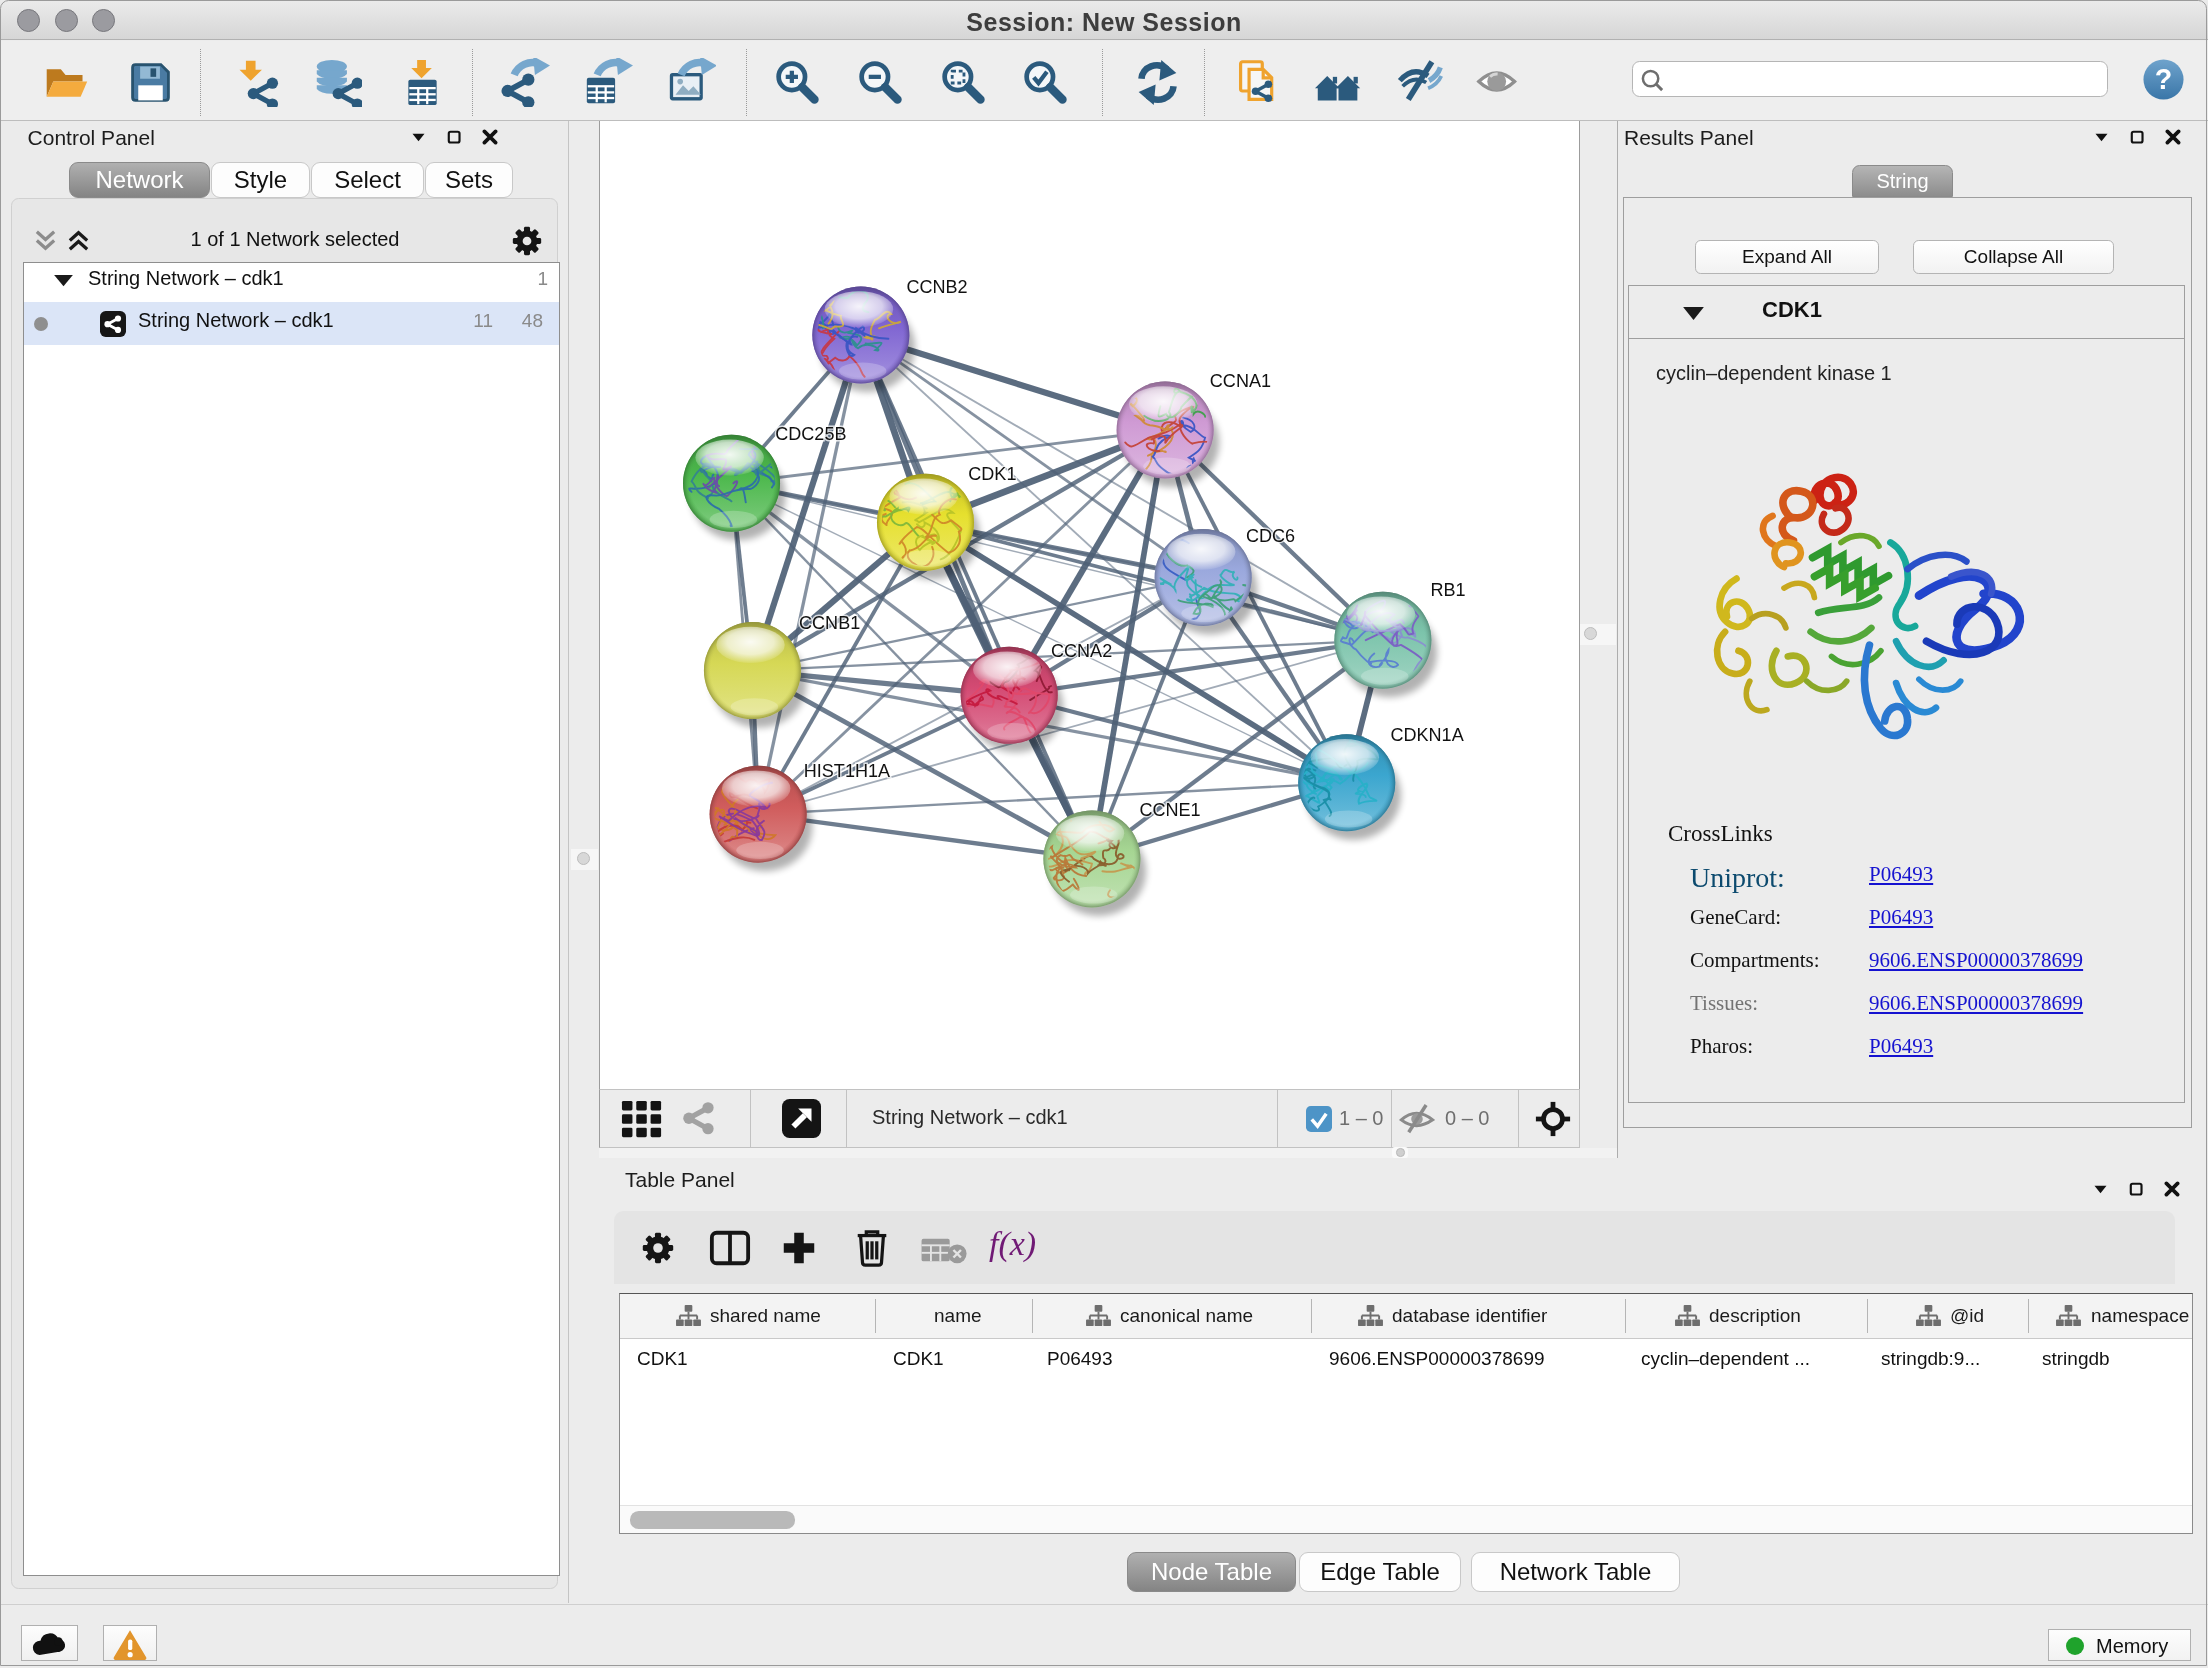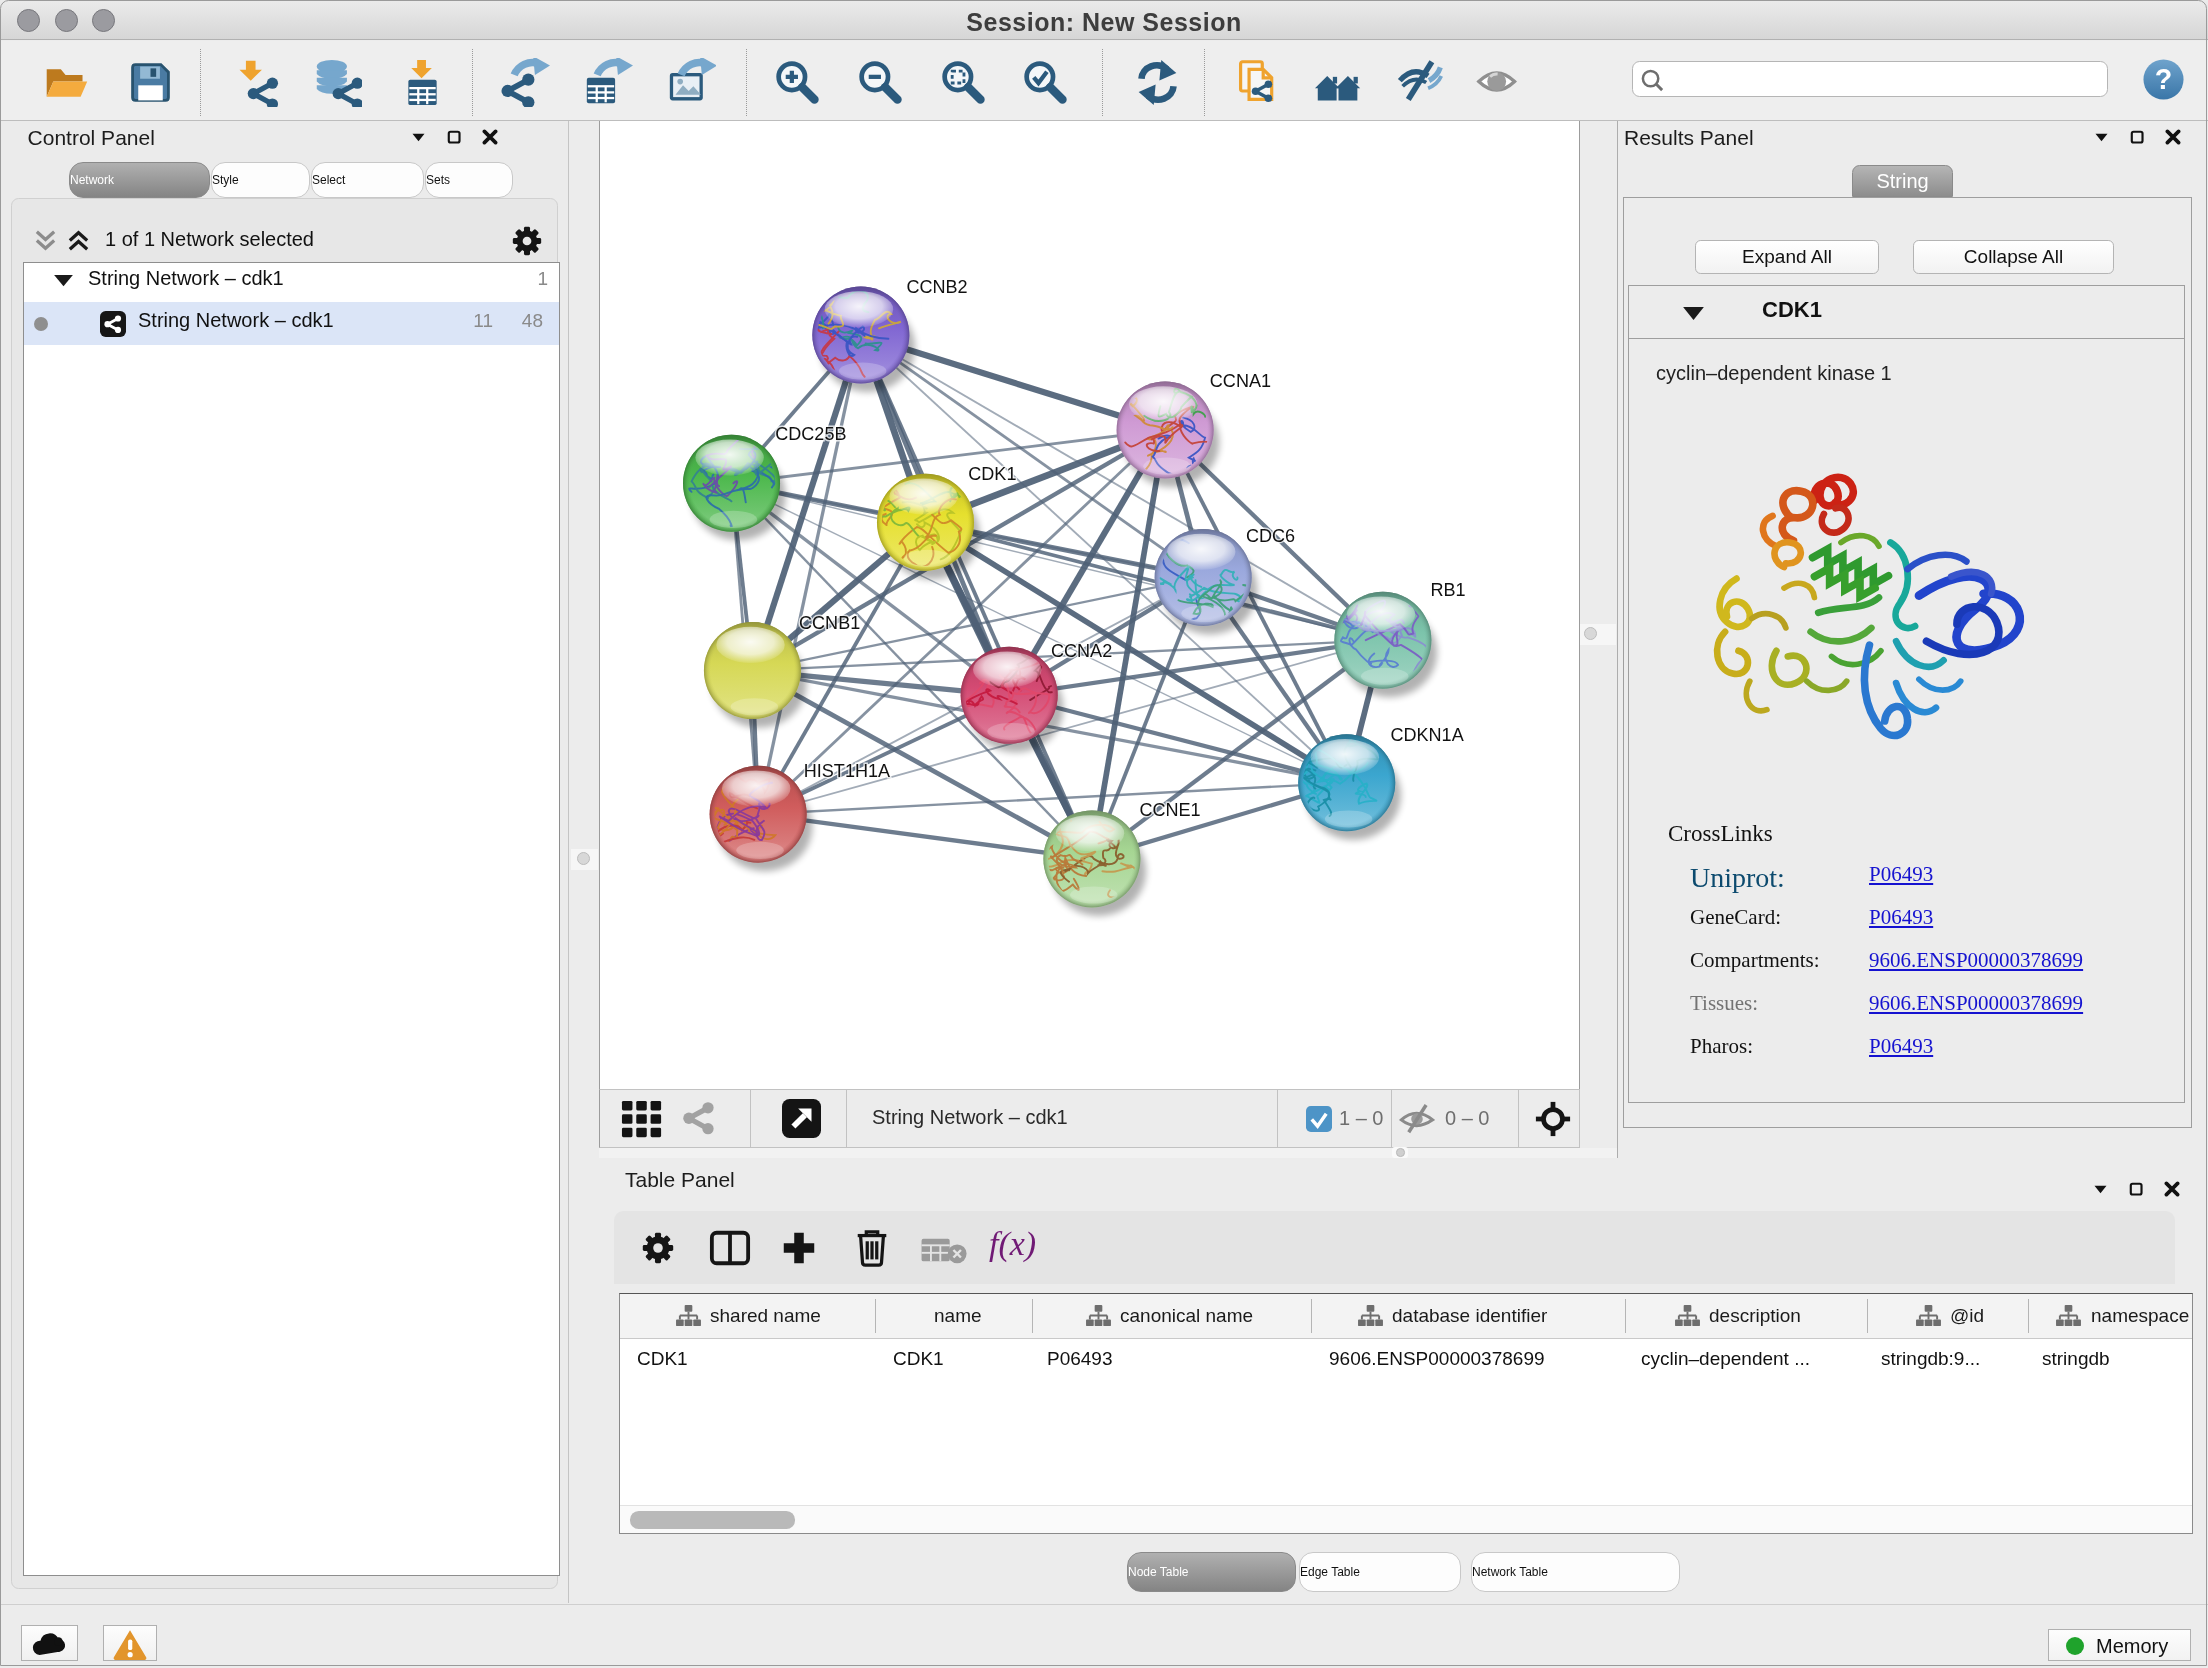--- a/index.html
+++ b/index.html
@@ -1,18 +1,18 @@
 <!DOCTYPE html>
 <html style="font-size:15px"><head><meta charset="utf-8"><style>
 *{margin:0;padding:0;box-sizing:border-box}
 html,body{width:2208px;height:1668px;font-family:"Liberation Sans",sans-serif;background:#ececec;position:relative;overflow:hidden}
 .abs{position:absolute}
 .hdrtxt{font-size:21px;color:#1c1c1c}
 .ctl{position:absolute;display:flex;gap:21px;align-items:center}
-.tab{position:absolute;border:1px solid #c8c8c8;background:#fdfdfd;color:#111;font-size:12px;border-radius:14px;line-height:34px;height:36px}
+.tab{position:absolute;border:1px solid #c8c8c8;background:#fdfdfd;color:#111;font-size:24px;text-align:center;border-radius:9px;line-height:34px;height:36px}
 .tabsel{background:linear-gradient(#b0b0b0,#848484);color:#fff;border-color:#8a8a8a}
 .btn{position:absolute;border:1px solid #b4b4b4;background:linear-gradient(#ffffff,#f2f2f2);border-radius:5.7px;font-size:19px;color:#111;text-align:center}
 a.lnk{color:#1512d0;text-decoration:underline}
 </style></head><body>
 <div class="abs" style="left:0;top:0;width:2208px;height:40px;background:linear-gradient(#ebebeb,#d6d6d6);border-bottom:1px solid #b1b1b1"></div>
 <div class="abs" style="left:17px;top:8.6px;width:23px;height:23px;border-radius:50%;background:#9b9ba0;border:1.4px solid #77777c"></div>
 <div class="abs" style="left:55px;top:8.6px;width:23px;height:23px;border-radius:50%;background:#9b9ba0;border:1.4px solid #77777c"></div>
 <div class="abs" style="left:92px;top:8.6px;width:23px;height:23px;border-radius:50%;background:#9b9ba0;border:1.4px solid #77777c"></div>
 <div class="abs" style="left:0;top:7.6px;width:2208px;text-align:center;font-size:25px;font-weight:bold;color:#3d3d3d;letter-spacing:0.5px">Session: New Session</div>
 <div class="abs" style="left:0;top:41px;width:2208px;height:80px;background:#eeeeee;border-bottom:1px solid #bdbdbd"></div>
@@ -206,21 +206,21 @@
 <div class="tab" style="left:211px;top:162px;width:99px">Style</div>
 <div class="tab" style="left:311px;top:162px;width:113px">Select</div>
 <div class="tab" style="left:425px;top:162px;width:88px">Sets</div>
 <div class="abs" style="left:11.4px;top:198px;width:547px;height:1391px;background:#e7e7e7;border:1px solid #d0d0d0;border-radius:7.6px"></div>
 <svg class="abs" style="left:32px;top:228px" width="27" height="25" viewBox="0 0 28 26">
     <path d="M5 4 l9 8 9-8 M5 13 l9 8 9-8" stroke="#8c8c8c" stroke-width="3.4" fill="none"></path>
   </svg>
 <svg class="abs" style="left:65px;top:228px" width="27" height="25" viewBox="0 0 28 26">
     <path d="M5 22 l9-8 9 8 M5 13 l9-8 9 8" stroke="#1a1a1a" stroke-width="3.4" fill="none"></path>
   </svg>
-<div class="abs" style="left:105px;top:228px;width:380px;font-size:20px;color:#111">1 of 1 Network selected</div>
+<div class="abs" style="left:105px;top:228px;width:380px;text-align:center;font-size:20px;color:#111">1 of 1 Network selected</div>
 <svg class="abs" style="left:510px;top:224px" width="34" height="34" viewBox="0 0 36 36">
     <g transform="translate(18,18)">
       <rect x="-3.2" y="-15" width="6.4" height="8" rx="1.5" fill="#151515" transform="rotate(0)"></rect>
       <rect x="-3.2" y="-15" width="6.4" height="8" rx="1.5" fill="#151515" transform="rotate(45)"></rect>
       <rect x="-3.2" y="-15" width="6.4" height="8" rx="1.5" fill="#151515" transform="rotate(90)"></rect>
       <rect x="-3.2" y="-15" width="6.4" height="8" rx="1.5" fill="#151515" transform="rotate(135)"></rect>
       <rect x="-3.2" y="-15" width="6.4" height="8" rx="1.5" fill="#151515" transform="rotate(180)"></rect>
       <rect x="-3.2" y="-15" width="6.4" height="8" rx="1.5" fill="#151515" transform="rotate(225)"></rect>
       <rect x="-3.2" y="-15" width="6.4" height="8" rx="1.5" fill="#151515" transform="rotate(270)"></rect>
       <rect x="-3.2" y="-15" width="6.4" height="8" rx="1.5" fill="#151515" transform="rotate(315)"></rect>

